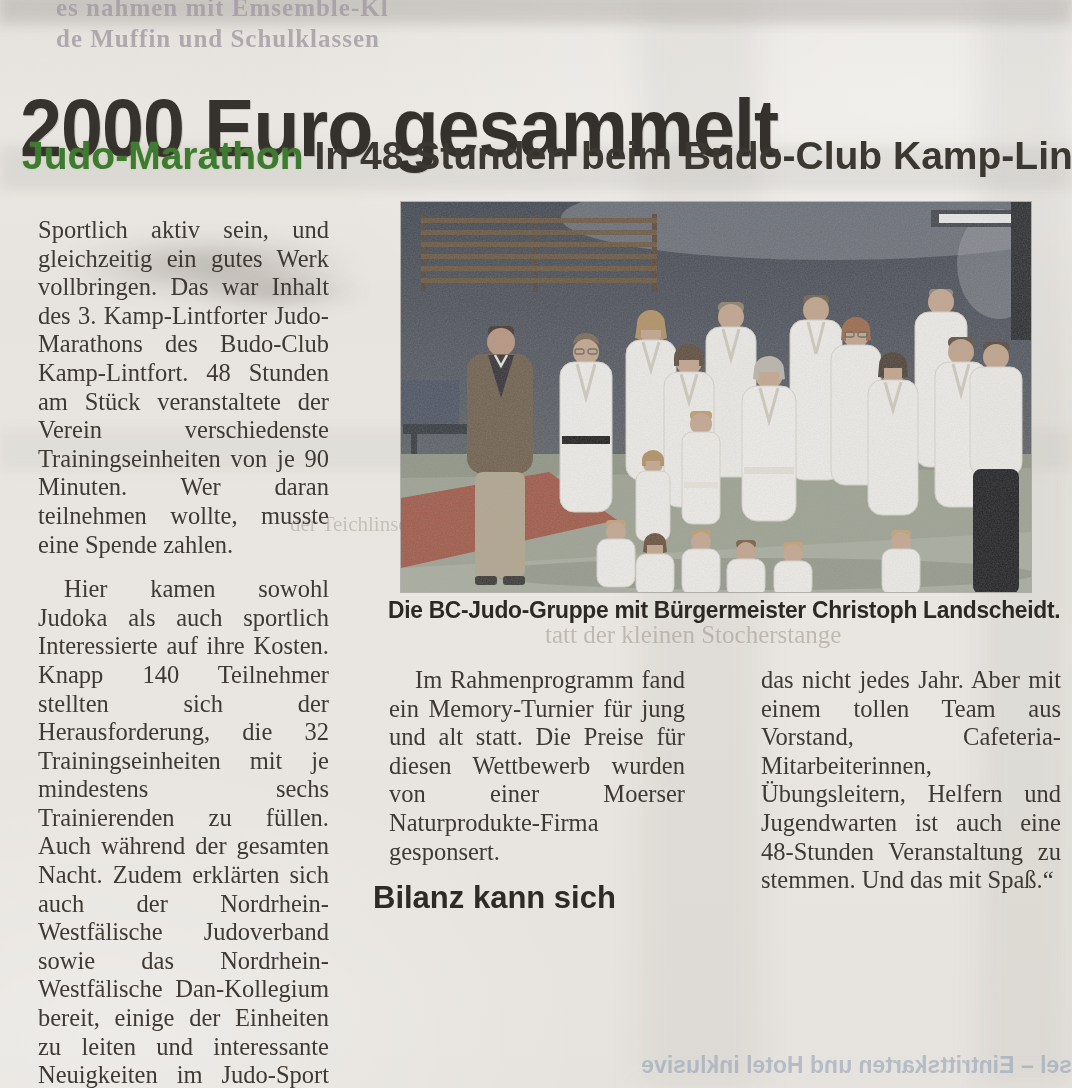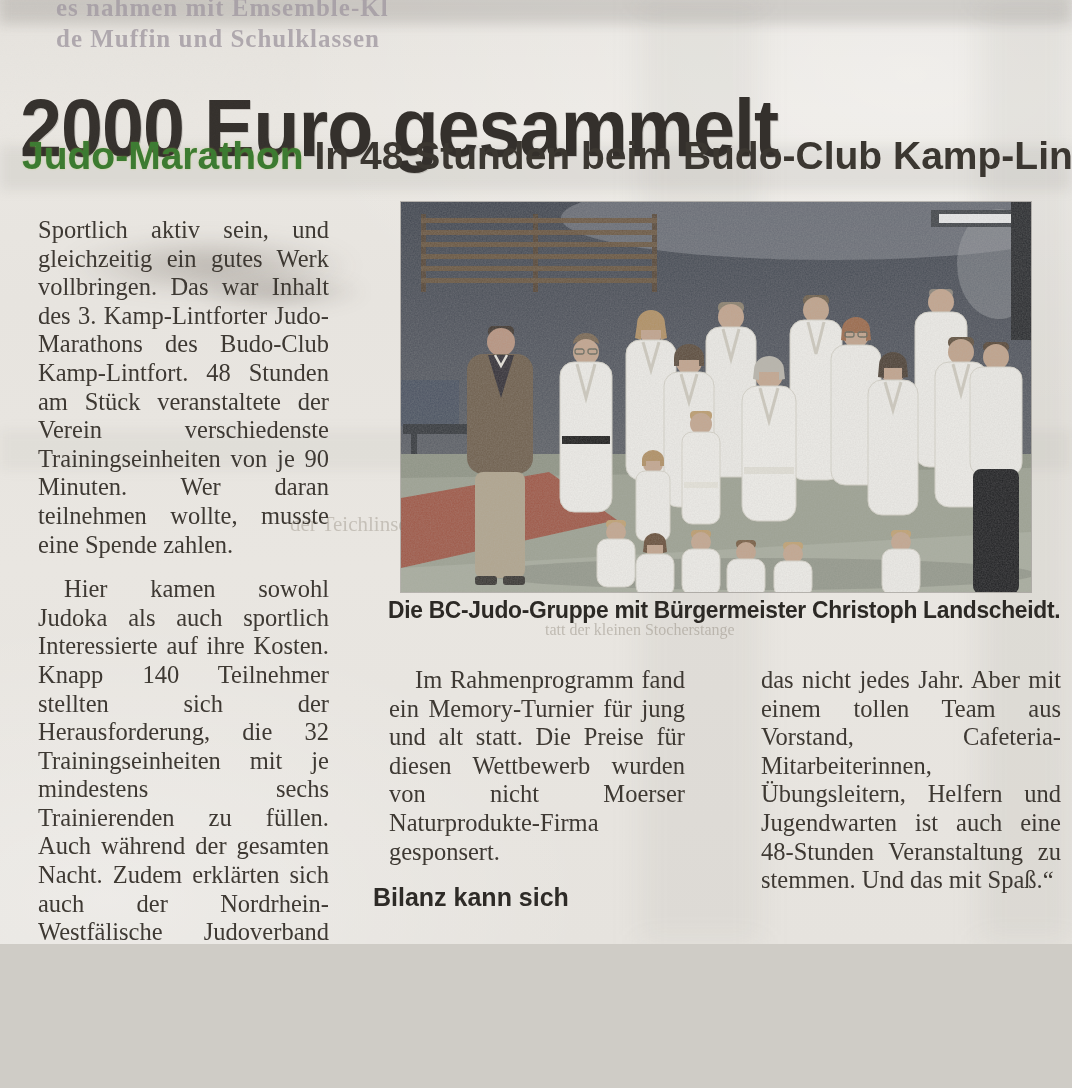--- a/index.html
+++ b/index.html
@@ -1,17 +1,17 @@
 <!DOCTYPE html>
 <html><head>
 <meta charset="utf-8">
 <style>
   html,body{margin:0;padding:0;background:#cfccc6;}
   .page{
-    position:relative;width:1072px;height:944px;overflow:hidden;
+    position:relative;width:1072px;height:1088px;overflow:hidden;
     background:
       radial-gradient(ellipse 900px 500px at 85% 8%, rgba(255,255,255,.35), transparent 70%),
       radial-gradient(ellipse 700px 400px at 10% 95%, rgba(255,255,255,.28), transparent 70%),
       linear-gradient(180deg,#dcd9d4 0px,#e7e4df 34px,#eae7e2 110px,#e7e4df 300px,#e9e6e1 60%,#e6e3de 100%);
     font-family:"Liberation Serif",serif;color:#3e3933;
   }
   .band{position:absolute;left:0;right:0;pointer-events:none;filter:blur(6px);}
   .band.b1{top:-6px;height:30px;background:rgba(120,115,110,.20);}
   .band.b2{top:146px;height:44px;background:rgba(135,130,124,.13);}
   .band.b3{top:430px;height:40px;background:rgba(140,136,130,.08);}
@@ -34,42 +34,42 @@
   .kicker .rest{font-weight:700;color:#3b3731;}
 
   .col{position:absolute;text-align:justify;font-size:24.5px;line-height:28.6px;color:#3e3933;}
   .col p{margin:16px;text-indent:26px;}
   .col p.no-indent{text-indent:0;}
   .col-left{left:22px;top:200px;width:323px;}
   .col-mid{left:373px;top:650px;width:328px;}
   .col-right{left:745px;top:650px;width:332px;}
 
   .subhead{
-    font-family:"Liberation Sans",sans-serif;font-weight:700;font-size:25px;line-height:31px;
+    font-family:"Liberation Sans",sans-serif;font-weight:700;font-size:31px;line-height:31px;
     color:#2e2b27;margin:16px 0 12px 0;text-align:left;
   }
   .caption{
     position:absolute;left:388px;top:596px;width:670px;
     font-family:"Liberation Sans",sans-serif;font-weight:700;font-size:24px;
     letter-spacing:-.3px;color:#2c2925;transform:scaleX(.95);transform-origin:left top;white-space:nowrap;
   }
 
   .photo{
     position:absolute;left:401px;top:202px;width:630px;height:390px;
     box-shadow:0 0 0 1px rgba(80,75,68,.35);
     filter:contrast(.93) saturate(.78) brightness(1.02);
   }
   .photo svg{display:block;width:100%;height:100%;}
 
   
   .ghost{position:absolute;pointer-events:none;}
   .ghost-top{left:56px;top:-8px;font-size:25px;line-height:31px;font-weight:700;
     color:#a29aa2;opacity:.8;letter-spacing:1px;filter:blur(.6px);width:360px;}
   .ghost-mid-left{left:290px;top:512px;font-size:21px;color:#a29b90;opacity:.5;white-space:nowrap;filter:blur(.4px);}
-  .ghost-under-photo{left:545px;top:621px;font-size:16px;color:#9d968b;opacity:.55;white-space:nowrap;filter:blur(.4px);}
+  .ghost-under-photo{left:545px;top:621px;font-size:25px;color:#9d968b;opacity:.55;white-space:nowrap;filter:blur(.4px);}
   .ghost-right{left:1076px;top:468px;width:38px;font-size:21px;line-height:33px;
     color:#a49d94;opacity:.6;overflow:hidden;white-space:nowrap;filter:blur(.4px);}
   .ghost-bottom{
     left:398px;top:1052px;width:674px;
     font-family:"Liberation Sans",sans-serif;font-weight:700;font-size:23px;
     color:#8d9db4;opacity:.55;transform:scaleX(-1);white-space:nowrap;filter:blur(.5px);
   }
   .smudge{position:absolute;pointer-events:none;border-radius:50%;}
   .smudge.s1{left:60px;top:236px;width:300px;height:60px;filter:blur(10px);
     background:radial-gradient(ellipse,rgba(70,60,50,.30),transparent 70%);}
@@ -302,21 +302,21 @@
           </g>
       </g>
 
       <rect x="0" y="0" width="630" height="390" filter="url(#pgrain)"></rect>
     </svg>
   </figure>
 
   <figcaption class="caption">Die BC-Judo-Gruppe mit Bürgermeister Christoph Landscheidt.</figcaption>
 
   <div class="col col-mid">
-    <p>Im Rahmenprogramm fand ein Memory-Turnier für jung und alt statt. Die Preise für diesen Wettbewerb wurden von nicht Moerser Naturprodukte-Firma gesponsert.</p>
+    <p>Im Rahmenprogramm fand ein Memory-Turnier für jung und alt statt. Die Preise für diesen Wettbewerb wurden von einer Moerser Naturprodukte-Firma gesponsert.</p>
     <div class="subhead">
       <div>Bilanz kann sich</div>
     </div>
   </div>
 
   <div class="col col-right">
     <p class="no-indent">das nicht jedes Jahr. Aber mit einem tollen Team aus Vorstand, Cafeteria-Mitarbeiterinnen, Übungsleitern, Helfern und Jugendwarten ist auch eine 48-Stunden Veranstaltung zu stemmen. Und das mit Spaß.“</p>
   </div>
 
   <svg class="grain">

